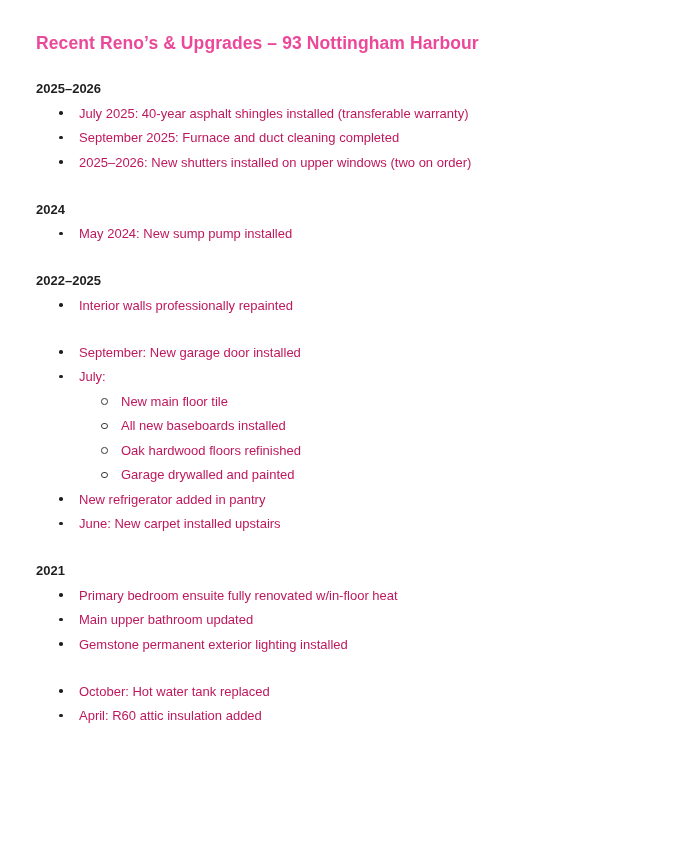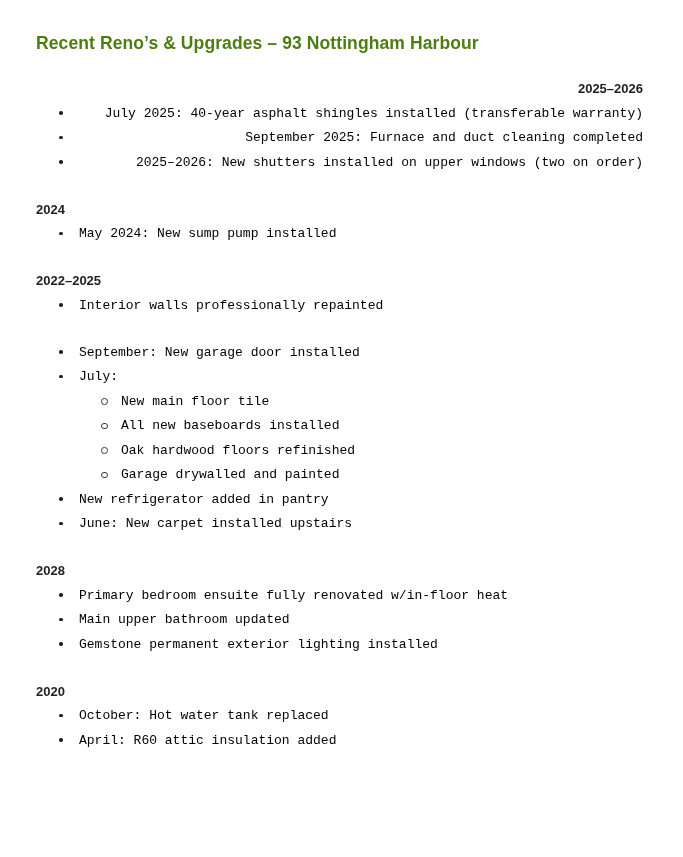--- a/index.html
+++ b/index.html
@@ -16,44 +16,43 @@
     background: #ffffff;
     font-family: "Liberation Sans", sans-serif;
     color: #1F1F1F;
     overflow: hidden;
   }
   h1.doc-title {
     margin: 0;
     font-size: 17.5px;
     line-height: 19px;
     font-weight: 700;
-    color: #4d7c0f;
+    color: #ec4899;
     letter-spacing: 0.1px;
   }
   .section { margin-top: 30px; }
-  .section.first { margin-top: 27px; text-align: right; }
+  .section.first { margin-top: 27px; }
   h2.year-heading {
     margin: 0;
     font-size: 13px;
     line-height: 17px;
     font-weight: 700;
     color: #1F1F1F;
   }
   ul.reno-list {
     margin: 0;
     padding: 0;
     list-style: none;
   }
   ul.reno-list li {
     position: relative;
     margin-top: 7.5px;
     font-size: 13px;
     line-height: 17px;
-    color: #000000;
-    font-family: Liberation Mono, monospace;
+    color: #be185d;
   }
   li.l1 { padding-left: 43px; }
   li.l1::before {
     content: "";
     position: absolute;
     left: 23px;
     top: 6.8px;
     width: 3.6px;
     height: 3.6px;
     border-radius: 50%;
@@ -119,30 +118,29 @@
       <li class="l2">New main floor tile</li>
       <li class="l2">All new baseboards installed</li>
       <li class="l2">Oak hardwood floors refinished</li>
       <li class="l2">Garage drywalled and painted</li>
       <li class="l1">New refrigerator added in pantry</li>
       <li class="l1">June: New carpet installed upstairs</li>
     </ul>
   </div>
 
   <div class="section">
-    <h2 class="year-heading">2028</h2>
+    <h2 class="year-heading">2021</h2>
     <ul class="reno-list">
       <li class="l1">Primary bedroom ensuite fully renovated w/in-floor heat</li>
       <li class="l1">Main upper bathroom updated</li>
       <li class="l1">Gemstone permanent exterior lighting installed</li>
     </ul>
   </div>
 
   <div class="section">
-    <h2 class="year-heading">2020</h2>
     <ul class="reno-list">
       <li class="l1">October: Hot water tank replaced</li>
       <li class="l1">April: R60 attic insulation added</li>
     </ul>
   </div>
 
   <div class="smudge smudge-a"></div>
   <div class="smudge smudge-b"></div>
   <div class="smudge smudge-c"></div>
 

